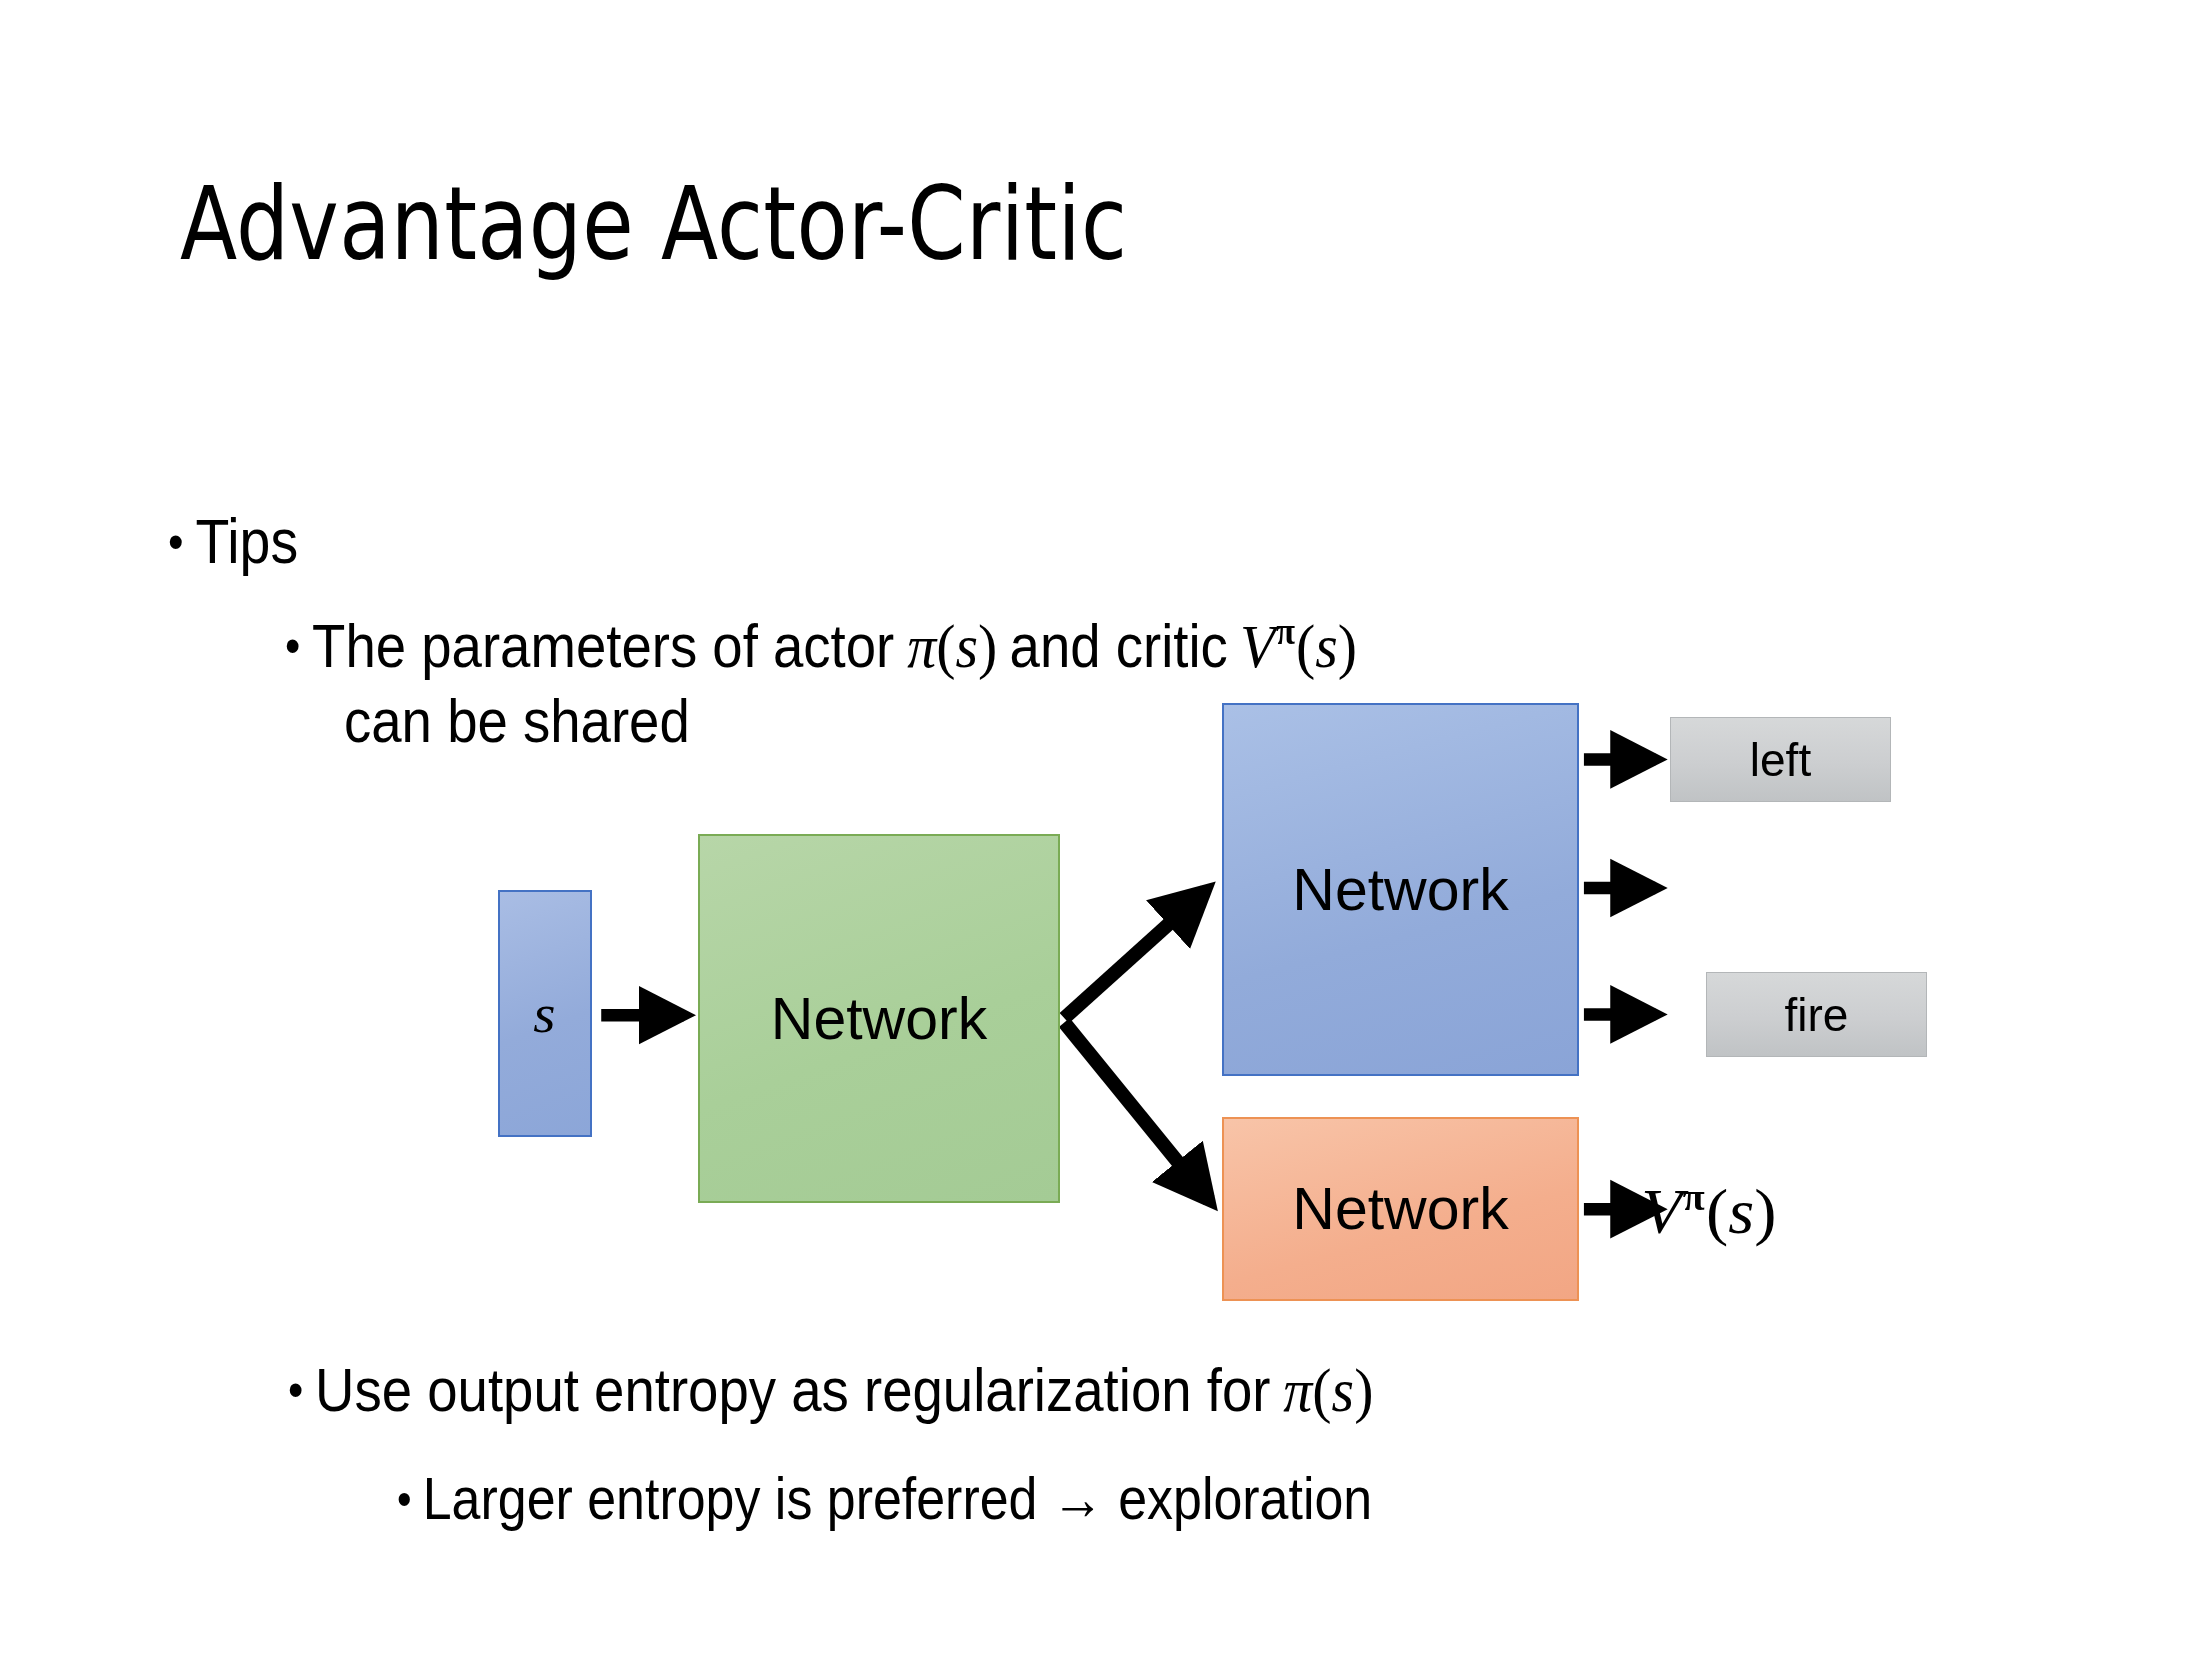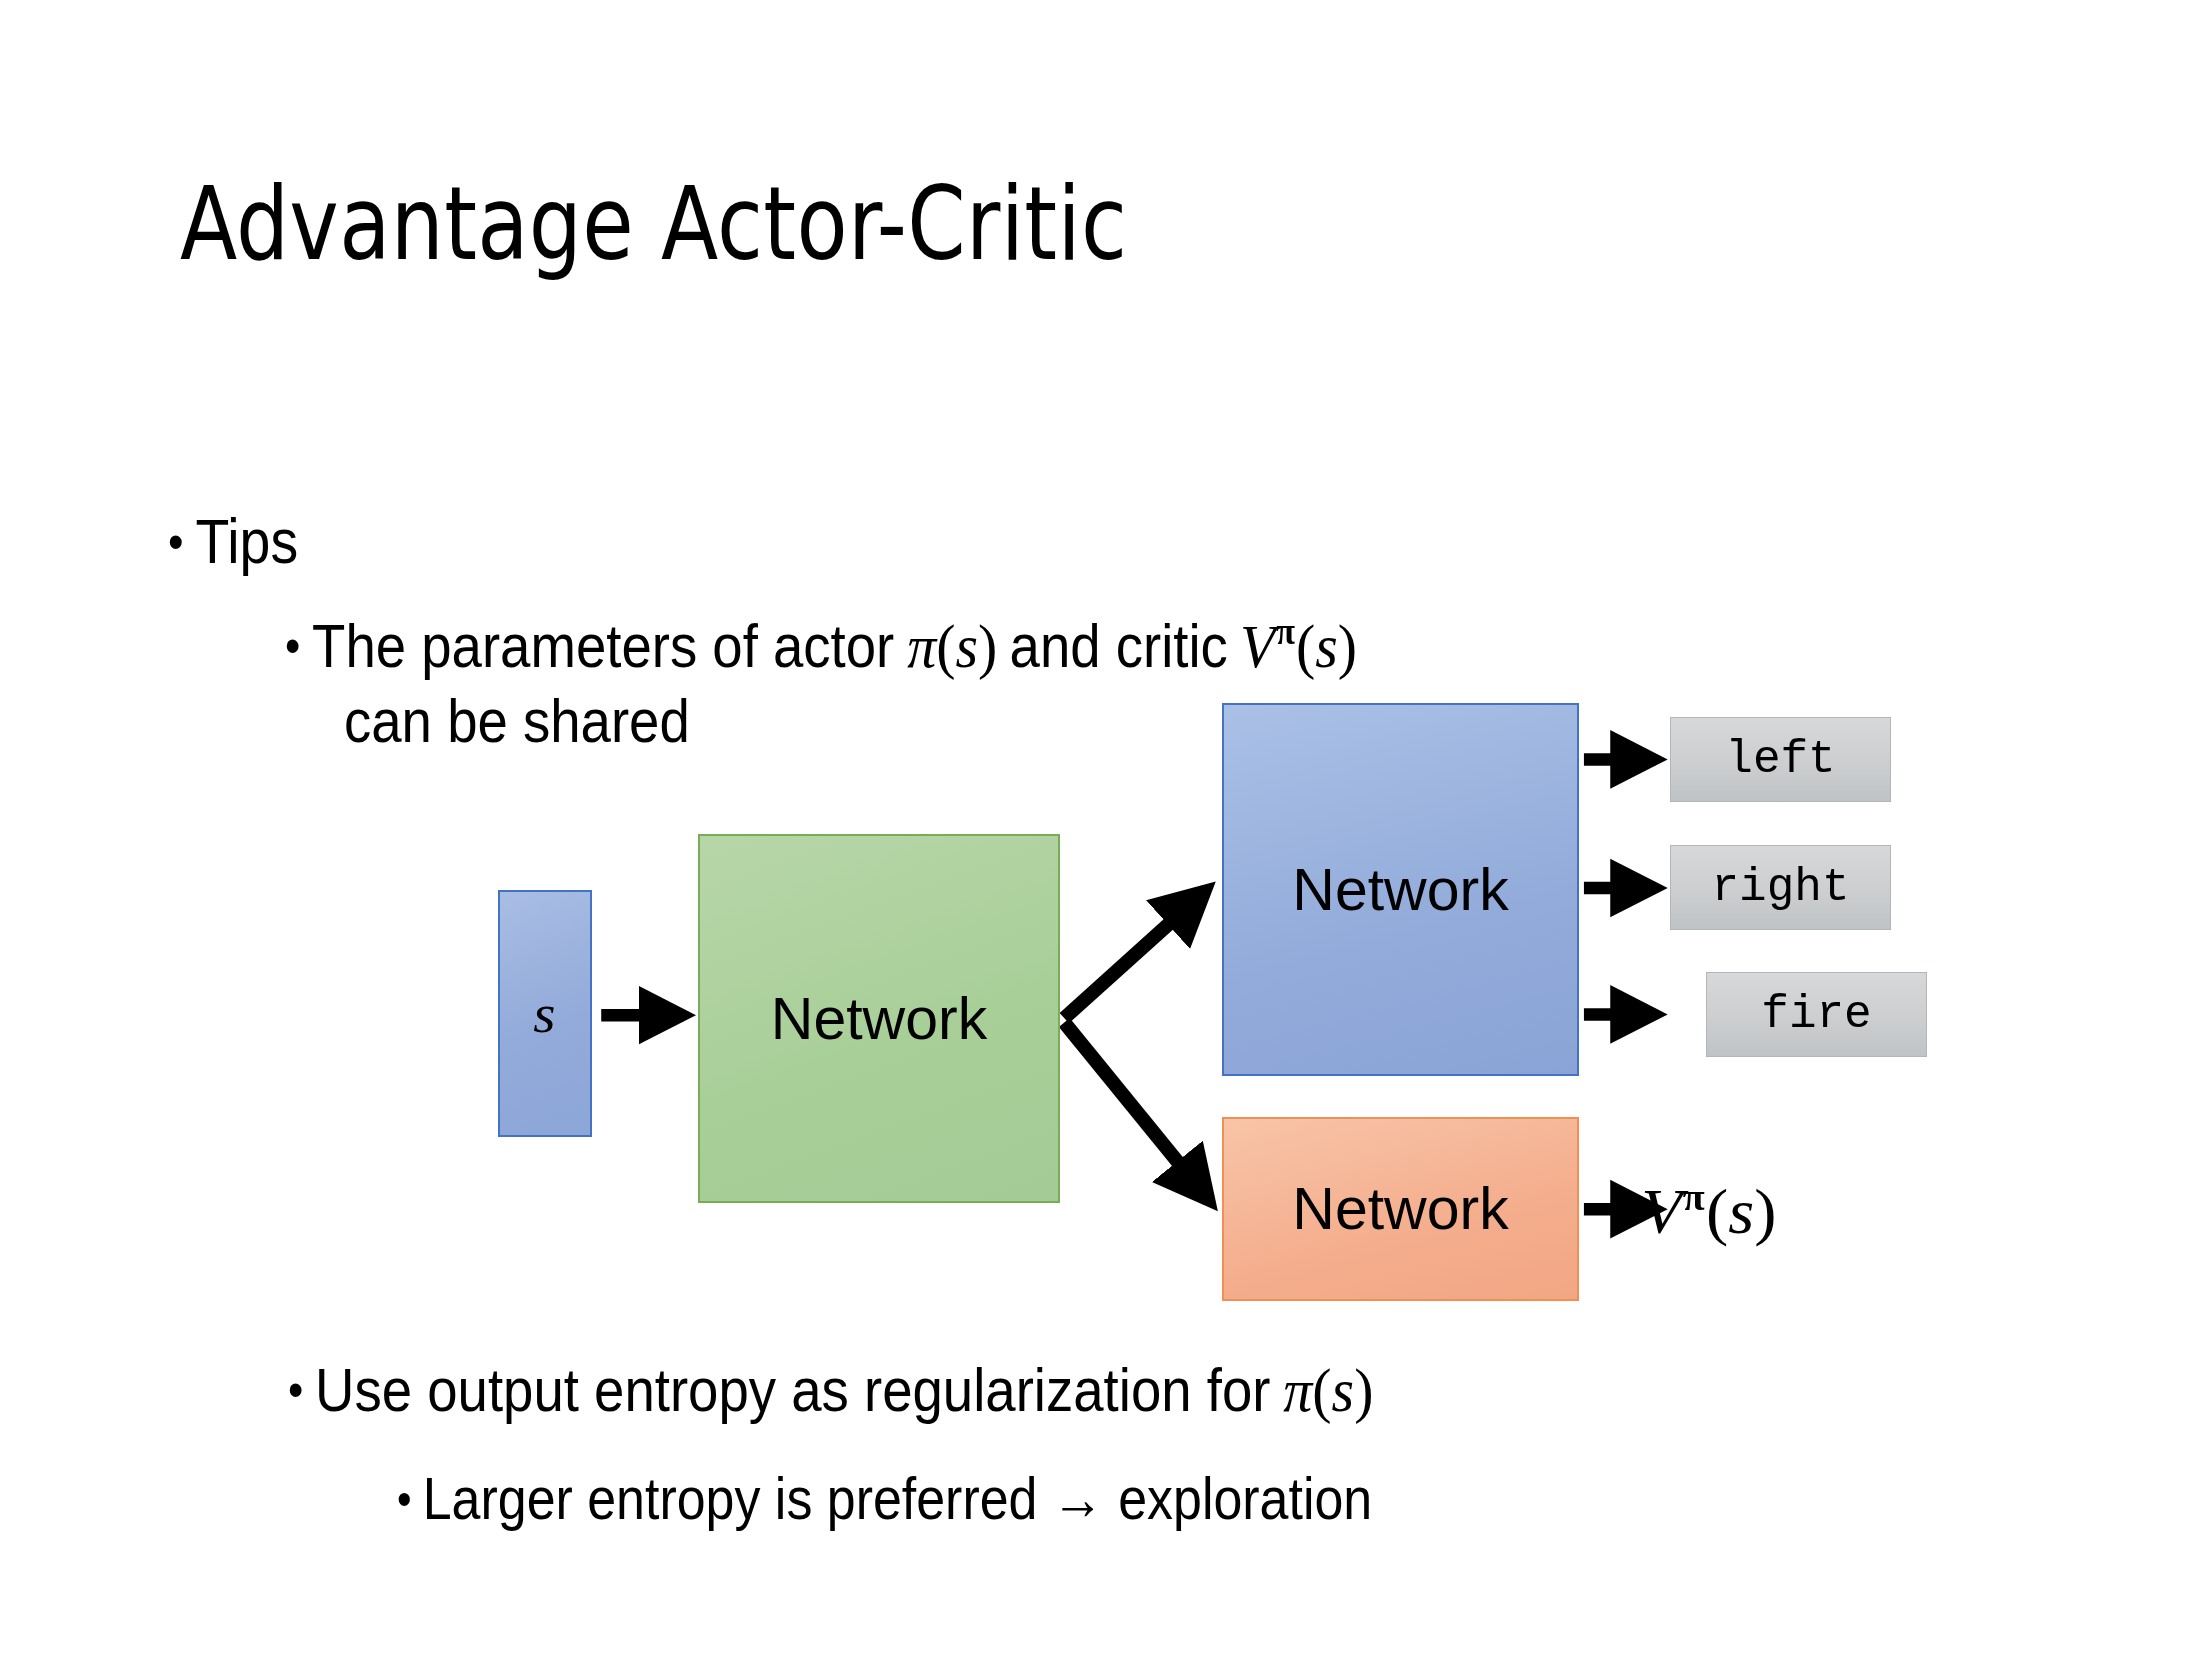--- a/index.html
+++ b/index.html
@@ -174,21 +174,21 @@
     font-size: 59px;
   }
 
   
   .box-gray {
     left: 1670px;
     width: 221px;
     height: 85px;
     background: linear-gradient(180deg, #d6d8d9 0%, #ccced0 55%, #c0c3c5 100%);
     border: 1.5px solid #b3b6b8;
-    font-family: Liberation Mono, monospace;
+    font-family: Liberation Sans, sans-serif;
     font-size: 46px;
   }
   .box-gray-1 { top: 717px;  }
   .box-gray-2 { top: 845px; }
   .box-gray-3 { top: 972px; margin-left: 36px; }
 
   
   .v-out {
     position: absolute;
     left: 1645px;
@@ -274,23 +274,20 @@
       <span>Network</span>
     </div>
 
     <div class="box box-orange">
       <span>Network</span>
     </div>
 
     <div class="box box-gray box-gray-1">
       <span>left</span>
     </div>
-    <div class="box box-gray box-gray-2">
-      <span>right</span>
-    </div>
     <div class="box box-gray box-gray-3">
       <span>fire</span>
     </div>
 
     <div class="v-out">
       <span class="math"><span>V</span><sup>π</sup><span class="paren">(</span><span>s</span><span class="paren">)</span></span>
     </div>
 
   </div>
 

